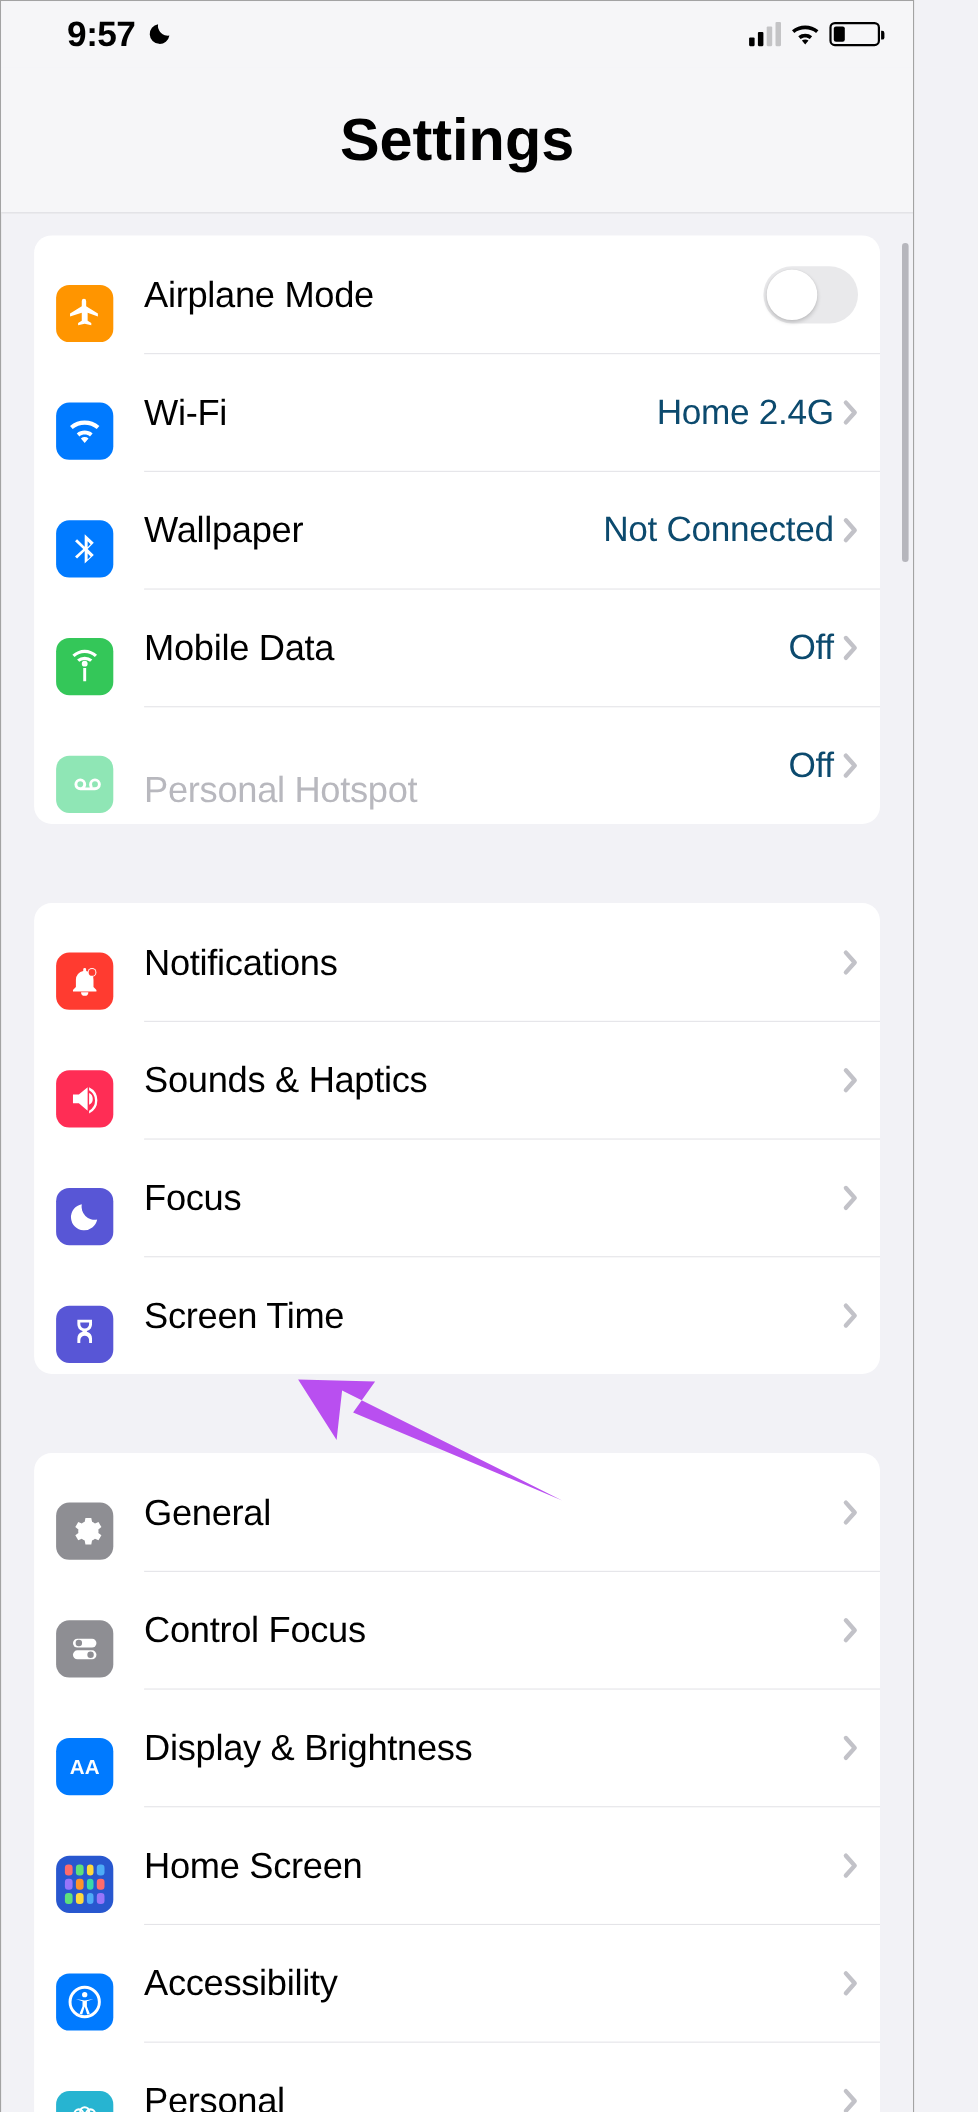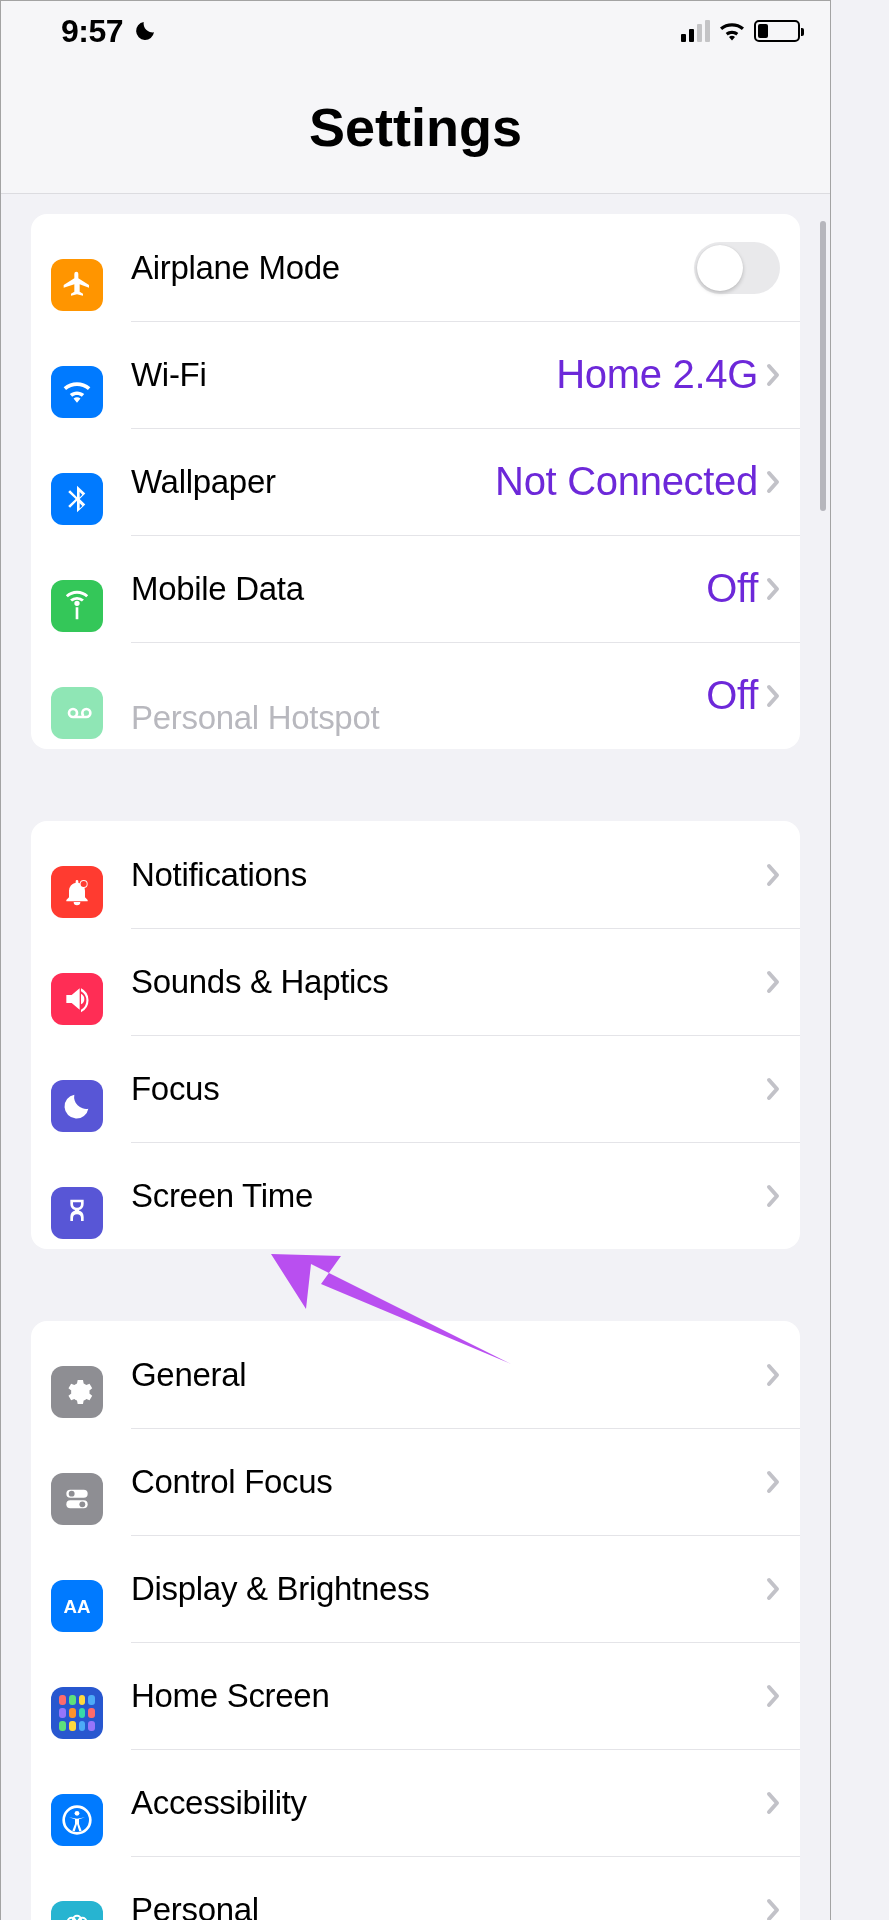--- a/index.html
+++ b/index.html
@@ -72,21 +72,21 @@
   .icon-box{
     width:52px; height:52px; border-radius:12px;
     flex:0 0 52px;
     margin-right:28px;
     display:flex; align-items:center; justify-content:center;margin-top:35px;
   }
   .icon-box svg{ width:32px; height:32px; fill:#fff; }
   .label{ font-size:33px; letter-spacing:-0.3px; }
   .label.dim{ color:#b8b8be;margin-top:44px; }
   .spacer{ flex:1; }
-  .value{ font-size:40px; color:#6d28d9; letter-spacing:-0.3px; margin-right:8px; }
+  .value{ font-size:32px; color:#0c4a6e; letter-spacing:-0.3px; margin-right:8px; }
   .chev{ width:14px; height:24px; flex:0 0 14px; }
   .chev path{ stroke:#c2c2c8; stroke-width:4; fill:none; stroke-linecap:round; stroke-linejoin:round; }
   .toggle{
     width:86px; height:52px; border-radius:26px;
     background:#e9e9eb; position:relative; flex:0 0 86px;
   }
   .toggle .knob{
     position:absolute; left:3px; top:3px;
     width:46px; height:46px; border-radius:23px;
     background:#fff; box-shadow:0 2px 4px rgba(0,0,0,.2), 0 0 1px rgba(0,0,0,.1);

